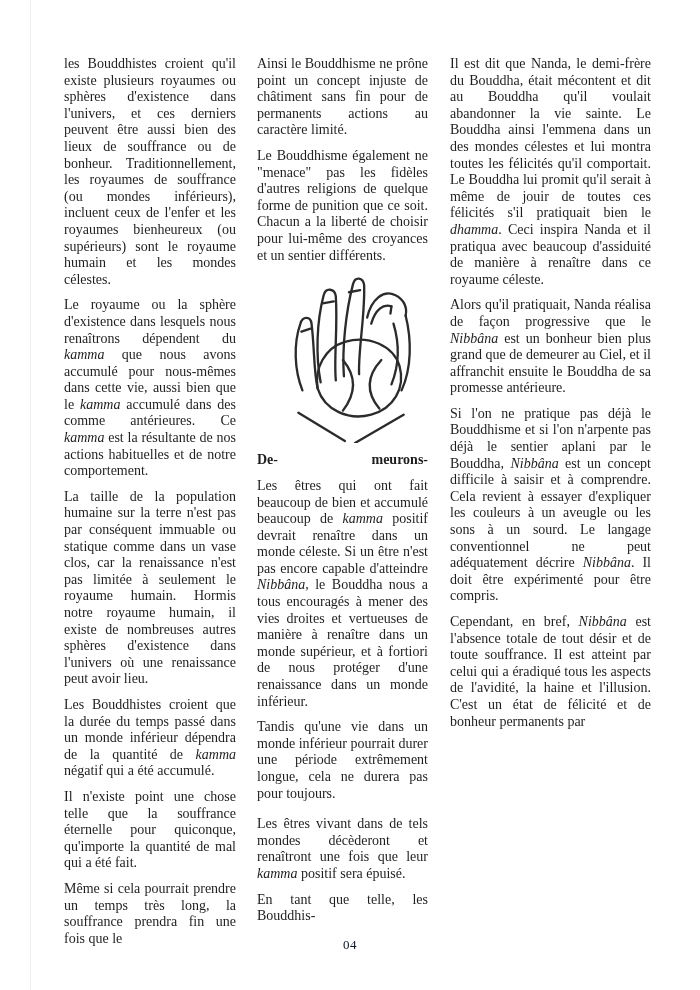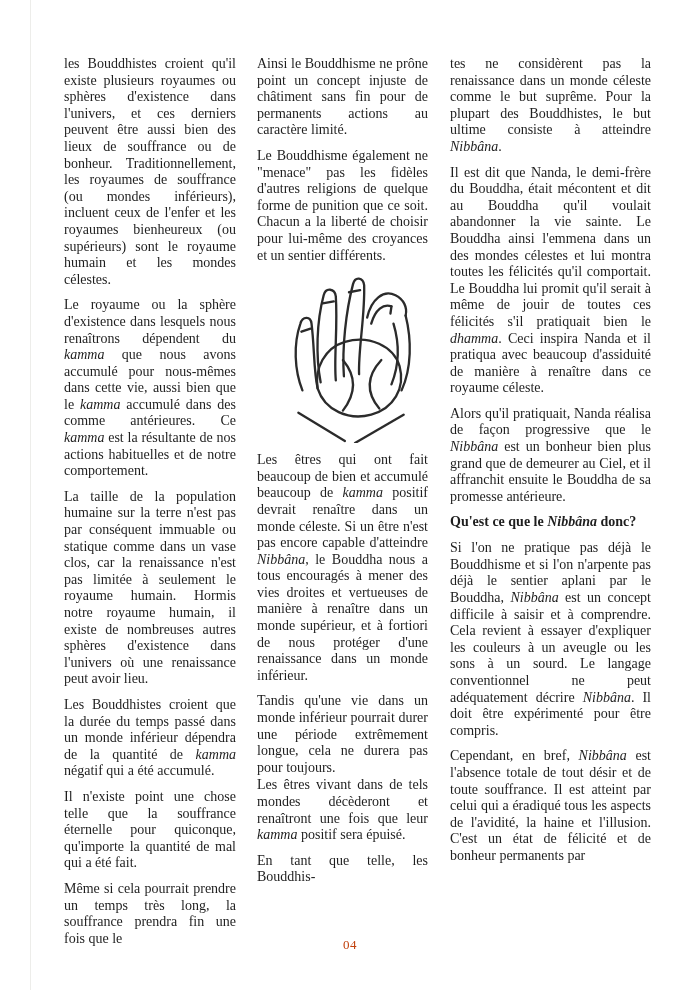--- a/index.html
+++ b/index.html
@@ -13,30 +13,30 @@
   }
   .col {
     position:absolute; top:56px; text-align:justify;
     font-size:14px; line-height:16.6px;
   }
   .col-left   { left:64px;  width:172px; }
   .col-middle { left:257px; width:171px; }
   .col-right  { left:450px; width:201px; }
   .col p, .col h3 { margin:9px 0 0 0; padding:0; }
   .col > *:first-child { margin-top:0; }
-  .col p.tight { margin-top:1px; }
+  .col p.tight { margin-top:14px; }
   .col h3 { font-size:14px; line-height:16.8px; font-weight:bold; }
   .split-line { display:flex; justify-content:space-between; }
   figure.illustration {
     margin:7px 0 2px 26px; padding:0; width:138px; height:172px;
   }
   figure.illustration svg { display:block; width:138px; height:172px; }
   .footer {
     position:absolute; top:937px; left:0; width:100%; text-align:center;
-    font-size:13px; color:#c2410c; letter-spacing:0.5px;
+    font-size:13px; color:#0f172a; letter-spacing:0.5px;
   }
 </style>
 </head>
 <body>
 
 <div class="page">
   <div class="edge-line"></div>
 
   <div class="col col-left">
       <p><span>les Bouddhistes croient qu'il existe plusieurs royaumes ou sphères d'existence dans l'univers, et ces derniers peuvent être aussi bien des lieux de souffrance ou de bonheur. Traditionnellement, les royaumes de souffrance (ou mondes inférieurs), incluent ceux de l'enfer et les royaumes bienheureux (ou supérieurs) sont le royaume humain et les mondes célestes.</span></p>
@@ -71,29 +71,30 @@
 
         <path d="M31,116 C28,96 38,76 58,70 C82,63 106,74 112,94 C118,116 106,136 84,142 C62,148 38,138 31,116"></path>
         <path d="M56,88 Q76,112 56,138"></path>
         <path d="M94,88 Q72,112 92,136"></path>
 
         <path d="M12,140 L58,168"></path>
         <path d="M116,142 L68,170"></path>
       </g>
     </svg>
   </figure>
-<h3></h3>
+<h3><span class="split-line">
+          <span>De-</span>
+          <span>meurons-</span>
+        </span></h3>
       <p><span>Les êtres qui ont fait beaucoup de bien et accumulé beaucoup de </span><i>kamma</i><span> positif devrait renaître dans un monde céleste. Si un être n'est pas encore capable d'atteindre </span><i>Nibbâna</i><span>, le Bouddha nous a tous encouragés à mener des vies droites et vertueuses de manière à renaître dans un monde supérieur, et à fortiori de nous protéger d'une renaissance dans un monde inférieur.</span></p>
       <p><span>Tandis qu'une vie dans un monde inférieur pourrait durer une période extrêmement longue, cela ne durera pas pour toujours.</span></p>
       <p class="tight"><span>Les êtres vivant dans de tels mondes décèderont et renaîtront une fois que leur </span><i>kamma</i><span> positif sera épuisé.</span></p>
       <p><span>En tant que telle, les Bouddhis-</span></p>
     </div>
   <div class="col col-right">
-      <p><span>tes ne considèrent pas la renaissance dans un monde céleste comme le but suprême. Pour la plupart des Bouddhistes, le but ultime consiste à atteindre </span><i>Nibbâna</i><span>.</span></p>
       <p><span>Il est dit que Nanda, le demi-frère du Bouddha, était mécontent et dit au Bouddha qu'il voulait abandonner la vie sainte. Le Bouddha ainsi l'emmena dans un des mondes célestes et lui montra toutes les félicités qu'il comportait. Le Bouddha lui promit qu'il serait à même de jouir de toutes ces félicités s'il pratiquait bien le </span><i>dhamma</i><span>. Ceci inspira Nanda et il pratiqua avec beaucoup d'assiduité de manière à renaître dans ce royaume céleste.</span></p>
       <p><span>Alors qu'il pratiquait, Nanda réalisa de façon progressive que le </span><i>Nibbâna</i><span> est un bonheur bien plus grand que de demeurer au Ciel, et il affranchit ensuite le Bouddha de sa promesse antérieure.</span></p>
-      <h3><span>Qu'est ce que le </span><i>Nibbâna</i><span> donc?</span></h3>
       <p><span>Si l'on ne pratique pas déjà le Bouddhisme et si l'on n'arpente pas déjà le sentier aplani par le Bouddha, </span><i>Nibbâna</i><span> est un concept difficile à saisir et à comprendre. Cela revient à essayer d'expliquer les couleurs à un aveugle ou les sons à un sourd. Le langage conventionnel ne peut adéquatement décrire </span><i>Nibbâna</i><span>. Il doit être expérimenté pour être compris.</span></p>
       <p><span>Cependant, en bref, </span><i>Nibbâna</i><span> est l'absence totale de tout désir et de toute souffrance. Il est atteint par celui qui a éradiqué tous les aspects de l'avidité, la haine et l'illusion. C'est un état de félicité et de bonheur permanents par</span></p>
     </div>
 
   <div class="footer">04</div>
 </div>
 
 </body></html>

